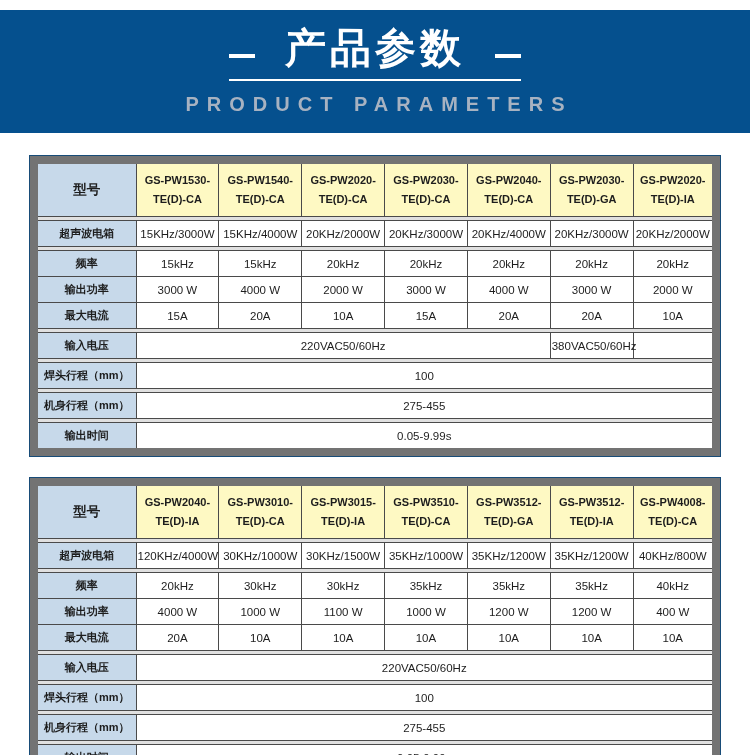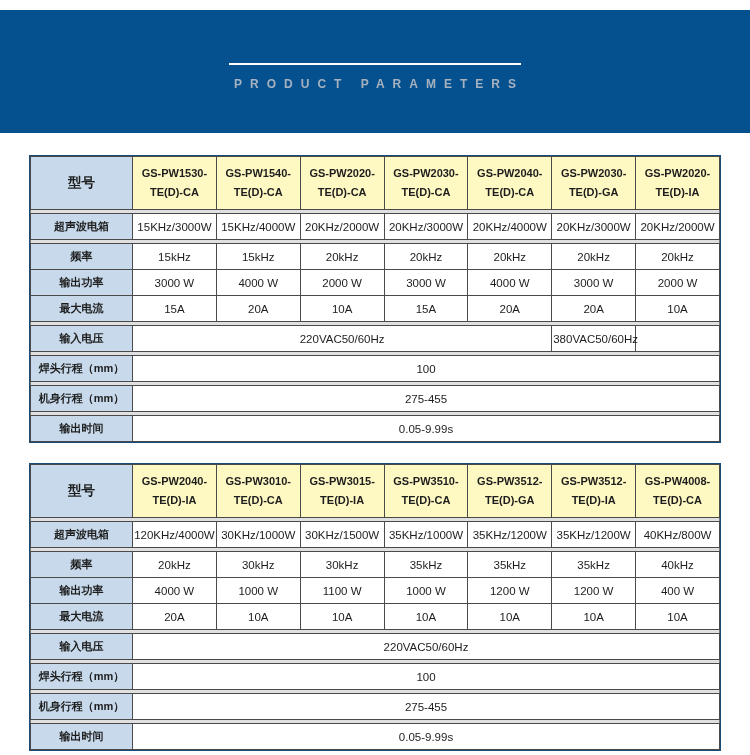--- a/index.html
+++ b/index.html
@@ -39,34 +39,34 @@
     margin-top: 16px;
   }
   .title-rule {
     width: 292px;
     height: 2px;
     background: #ffffff;
     margin-top: 10px;
   }
   .subtitle {
     color: #a7b2c1;
-    font-size: 12px;
+    font-size: 20px;
     letter-spacing: 8px;
     margin-top: 12px;
     padding-left: 8px;
     font-weight: bold;
   }
   main {
     padding: 23px 30px 0 30px;
   }
   table.ptable {
     width: 690px;
     table-layout: fixed;
     border-collapse: collapse;
-    border: 1px solid #737373;
+    border: 8px solid #737373;
     outline: 1px solid #184c78;
     background: #ffffff;
     color: #1d1d1d;
     margin-bottom: 22px;
   }
   col.c-label { width: 102px; }
   .ptable th, .ptable td {
     border: 1px solid #4a4a4a;
     text-align: center;
     vertical-align: middle;
@@ -94,20 +94,25 @@
     background: #e0e0e0;
     border-left: none;
     border-right: none;
     line-height: 0;
   }
 </style>
 </head>
 <body>
 
 <header class="banner">
+  <div class="title-row">
+    <span class="dash"></span>
+    <h1 class="page-title">产品参数</h1>
+    <span class="dash"></span>
+  </div>
   <div class="title-rule"></div>
   <div class="subtitle">PRODUCT PARAMETERS</div>
 </header>
 
 <main>
 
   <table class="ptable">
     <colgroup>
         <col class="c-label">
         <col span="7">

